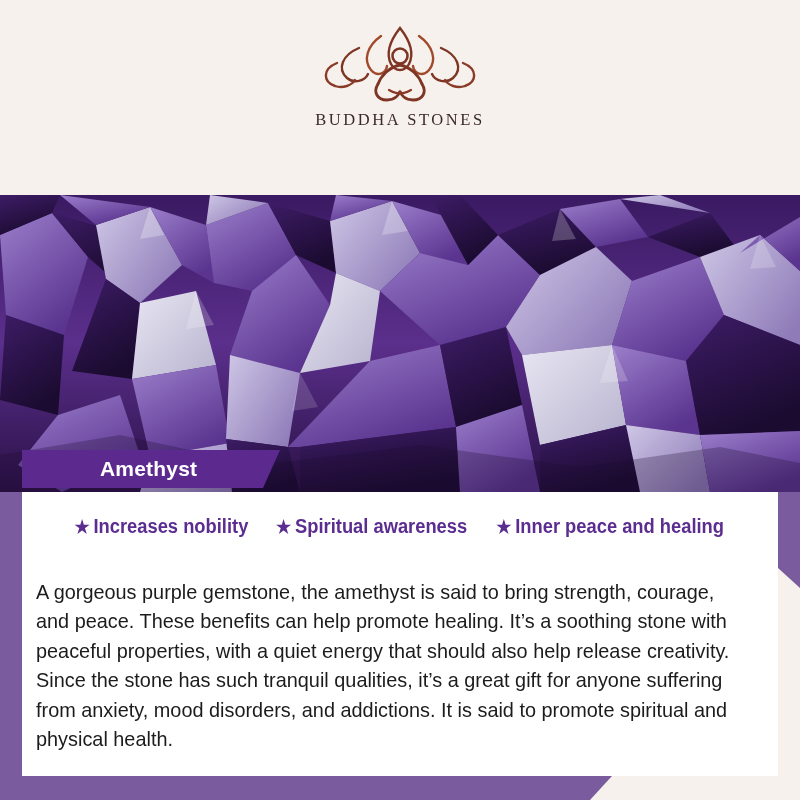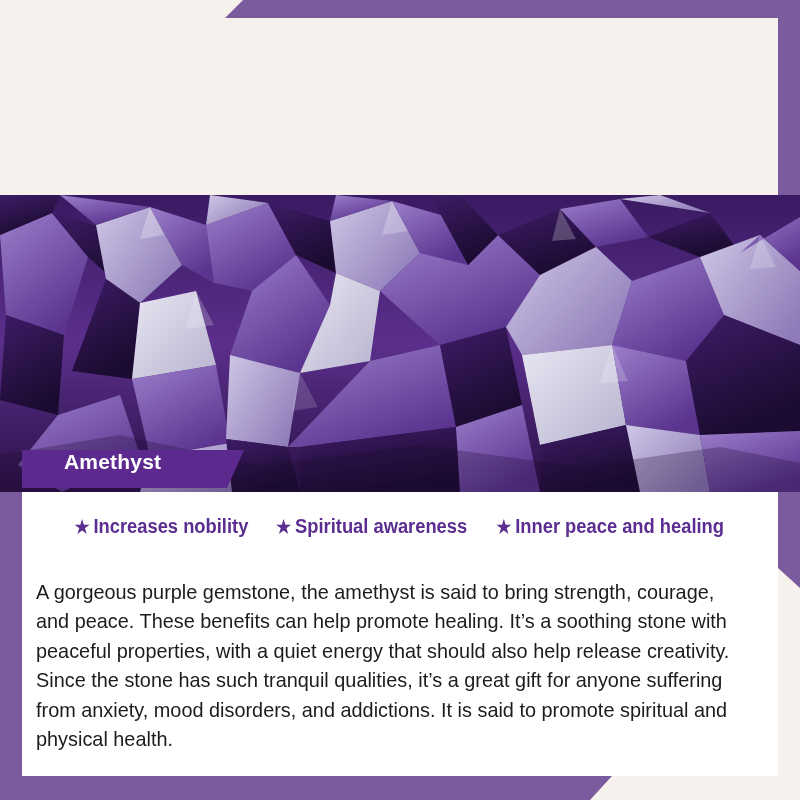--- a/index.html
+++ b/index.html
@@ -133,21 +133,22 @@
   
   .stone-banner {
     position: absolute;
     left: 22px;
     top: 450px;
     width: 222px;
     height: 38px;
     background: #5c2a8f;
     clip-path: polygon(0 0, 100% 0, calc(100% - 17px) 100%, 0 100%);
     display: flex;
-    align-items: flex-start;
+    align-items: center;
+    padding-left: 36px;
   }
   .stone-banner span {
     margin-left: 42px;
     font-family: "Liberation Sans Narrow", "Liberation Sans", sans-serif;
     font-weight: 700;
     font-size: 21px;
     color: #ffffff;
     letter-spacing: 0.2px;
   }
 
@@ -198,20 +199,41 @@
 
 <div class="canvas">
 
   <div class="band band-top"></div>
   <div class="band band-right"></div>
   <div class="band band-bottom"></div>
   <div class="band band-left"></div>
 
   <div class="text-card"></div>
 
+  <div class="header">
+    <div class="logo-wrap">
+      <svg viewBox="0 0 170 84" width="170" height="84" aria-hidden="true">
+        <g fill="none" stroke="#8a3b28" stroke-width="2.4" stroke-linecap="round">
+          <path d="M85 6 C 96 20, 99 32, 94 42 C 90 50, 80 50, 76 42 C 71 32, 74 20, 85 6 Z" stroke="#7e3524"></path>
+          <path d="M104 14 C 118 24, 122 38, 114 48 C 108 55, 99 52, 98 44" stroke="#a04a2b"></path>
+          <path d="M66 14 C 52 24, 48 38, 56 48 C 62 55, 71 52, 72 44" stroke="#a04a2b"></path>
+          <path d="M126 26 C 143 33, 148 47, 138 56 C 131 62, 120 59, 117 52" stroke="#7e3524"></path>
+          <path d="M44 26 C 27 33, 22 47, 32 56 C 39 62, 50 59, 53 52" stroke="#7e3524"></path>
+          <path d="M148 41 C 163 47, 162 60, 150 64 C 142 67, 133 63, 130 58" stroke="#8a3b28"></path>
+          <path d="M22 41 C 7 47, 8 60, 20 64 C 28 67, 37 63, 40 58" stroke="#8a3b28"></path>
+          <circle cx="85" cy="34" r="7.5" stroke="#7e3524" stroke-width="2.6"></circle>
+          <path d="M85 43 C 74 45, 66 54, 63 62" stroke="#7e3524" stroke-width="2.8"></path>
+          <path d="M85 43 C 96 45, 104 54, 107 62" stroke="#7e3524" stroke-width="2.8"></path>
+          <path d="M63 62 C 58 70, 62 78, 72 78 C 80 78, 84 73, 85 69 C 86 73, 90 78, 98 78 C 108 78, 112 70, 107 62" stroke="#7e3524" stroke-width="2.8"></path>
+          <path d="M74 68 C 79 71, 84 72, 85 70 C 86 72, 91 71, 96 68" stroke="#8a3b28" stroke-width="2.2"></path>
+        </g>
+      </svg>
+    </div>
+    <div class="brand-name">BUDDHA STONES</div>
+  </div>
 
 
   <div class="photo">
     <svg viewBox="0 0 800 297" preserveAspectRatio="none" aria-hidden="true">
       <defs>
         <linearGradient id="bg" x1="0" y1="0" x2="0" y2="1">
           <stop offset="0" stop-color="#3a1a62"></stop>
           <stop offset="0.5" stop-color="#5b2f8c"></stop>
           <stop offset="1" stop-color="#2a1146"></stop>
         </linearGradient>

